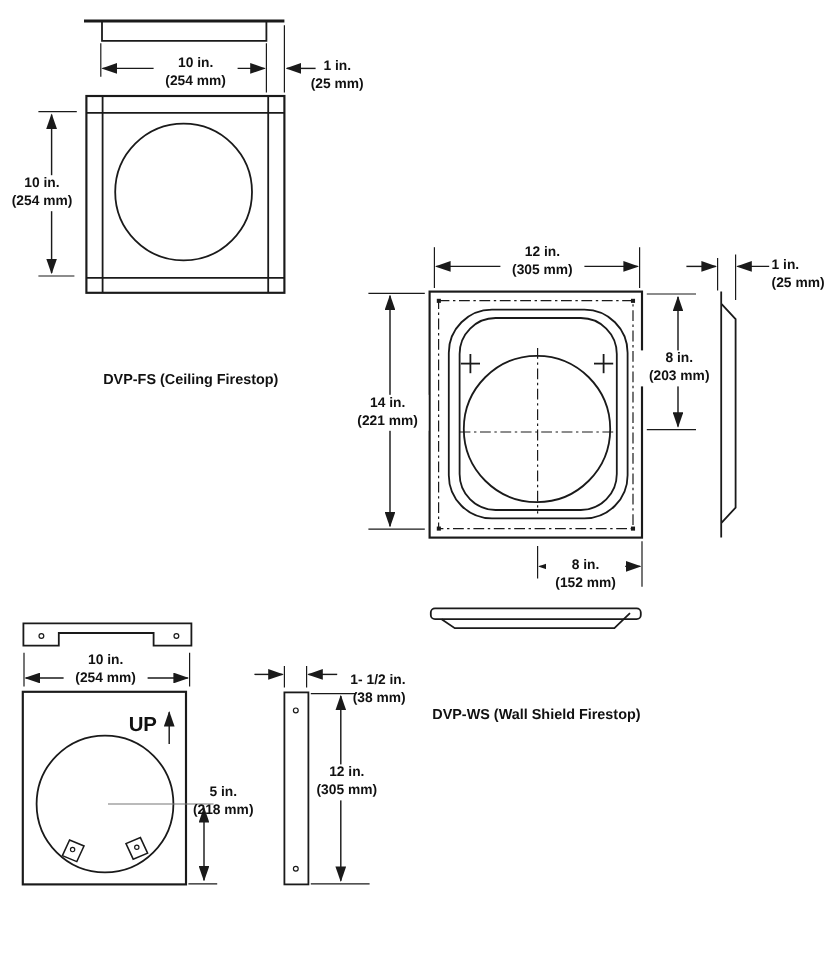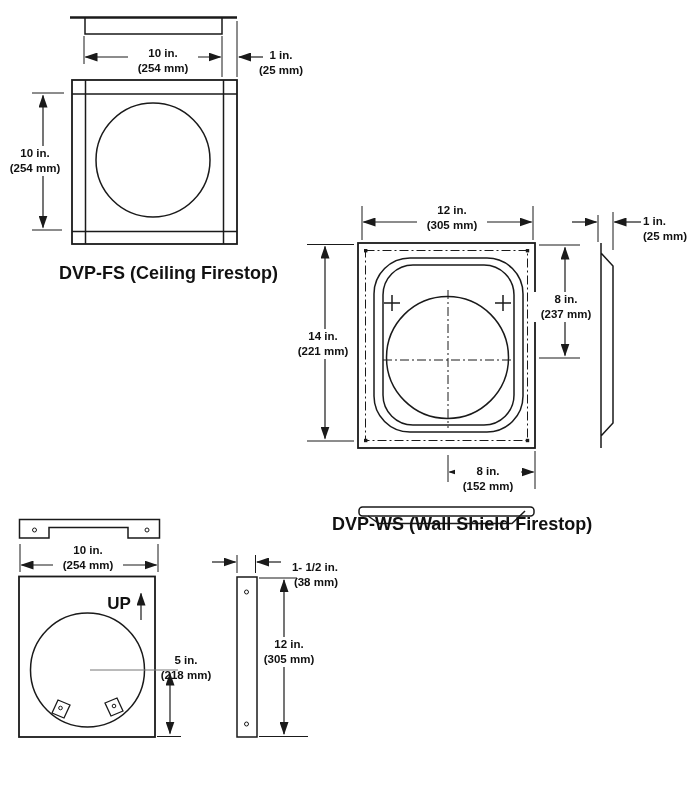--- a/index.html
+++ b/index.html
@@ -4,21 +4,21 @@
 <style>
   html,body{margin:0;padding:0;background:#fff;}
   .canvas{position:relative;width:696px;height:797px;background:#fff;overflow:hidden;
           font-family:"Liberation Sans", sans-serif;}
   .canvas svg{position:absolute;left:0;top:0;z-index:1;}
   .lbl{position:absolute;z-index:2;color:#111;}
   .dim{font-size:11.5px;font-weight:bold;text-align:center;line-height:15px;background:#fff;}
   .dim div{white-space:nowrap;}
   .dim.no-bg{background:transparent;}
   .dim.left-align{text-align:left;}
-  .caption{font-size:18px;font-weight:bold;text-align:center;white-space:nowrap;}
+  .caption{font-size:12px;font-weight:bold;text-align:center;white-space:nowrap;margin-top:46px;}
   .up{font-size:17px;font-weight:bold;text-align:center;}
   
   .obj{fill:none;stroke:#1a1a1a;stroke-width:1.5;}
   .obj2{fill:none;stroke:#1a1a1a;stroke-width:1.8;}
   .thick{fill:none;stroke:#1a1a1a;stroke-width:2.6;}
   .thin{fill:none;stroke:#1a1a1a;stroke-width:1;}
   .dimln{fill:none;stroke:#1a1a1a;stroke-width:1.2;}
   .dashdot{fill:none;stroke:#1a1a1a;stroke-width:1;stroke-dasharray:9 3 2 3;}
   .gray{fill:none;stroke:#777;stroke-width:1;}
   .hole{fill:none;stroke:#1a1a1a;stroke-width:1;}
@@ -183,31 +183,31 @@
   <div class="lbl dim" style="left:417px;top:203px;width:70px;">
     <div>12 in.</div>
     <div>(305 mm)</div>
   </div>
   <div class="lbl dim" style="left:289px;top:329px;width:68px;">
     <div>14 in.</div>
     <div>(221 mm)</div>
   </div>
   <div class="lbl dim" style="left:532px;top:292px;width:68px;">
     <div>8 in.</div>
-    <div>(237 mm)</div>
+    <div>(203 mm)</div>
   </div>
   <div class="lbl dim no-bg left-align" style="left:643px;top:214px;width:55px;">
     <div>1 in.</div>
     <div>(25 mm)</div>
   </div>
   <div class="lbl dim" style="left:455px;top:464px;width:66px;">
     <div>8 in.</div>
     <div>(152 mm)</div>
   </div>
-  <div class="lbl caption" style="left:332px;top:514px;width:230px;">DVP-WS (Wall Shield Firestop)</div>
+  <div class="lbl caption" style="left:332px;top:542px;width:230px;">DVP-WS (Wall Shield Firestop)</div>
 
   <div class="lbl dim" style="left:53px;top:543px;width:70px;">
     <div>10 in.</div>
     <div>(254 mm)</div>
   </div>
   <div class="lbl up" style="left:105px;top:594px;width:28px;">UP</div>
   <div class="lbl dim no-bg" style="left:154px;top:633px;width:64px;margin-top:20px;">
     <div>5 in.</div>
     <div>(218 mm)</div>
   </div>

